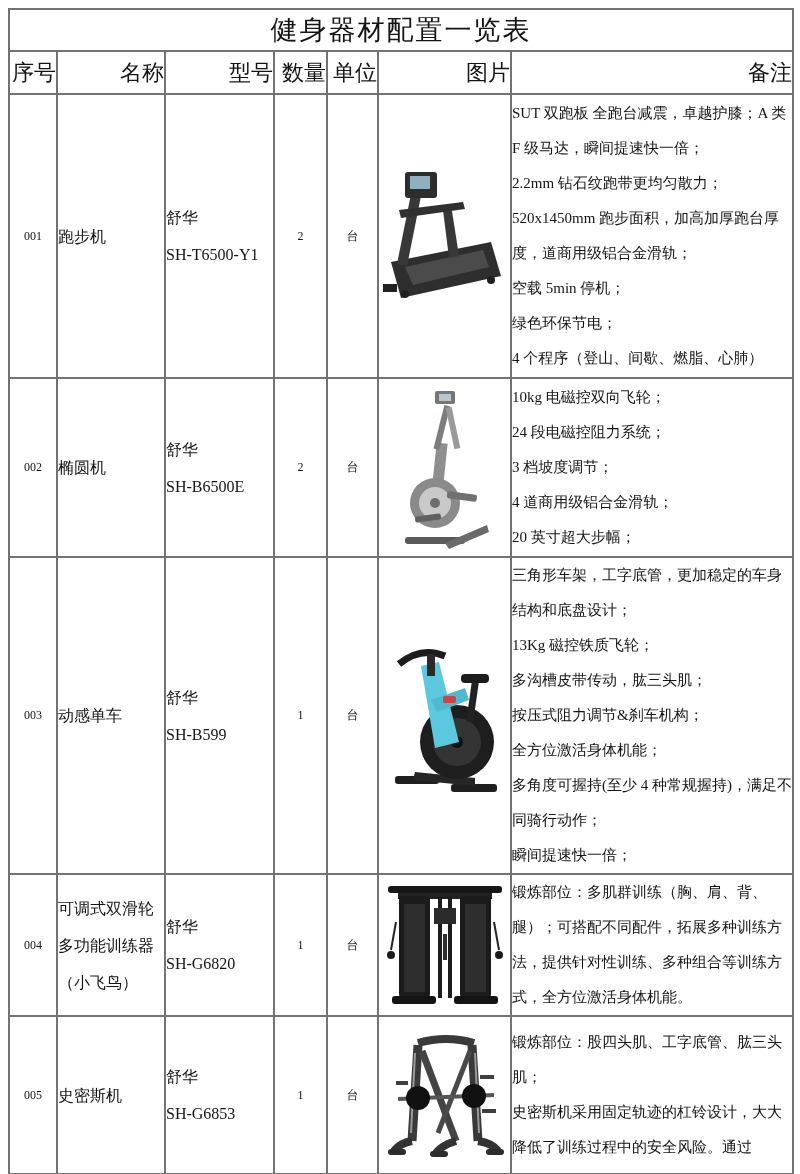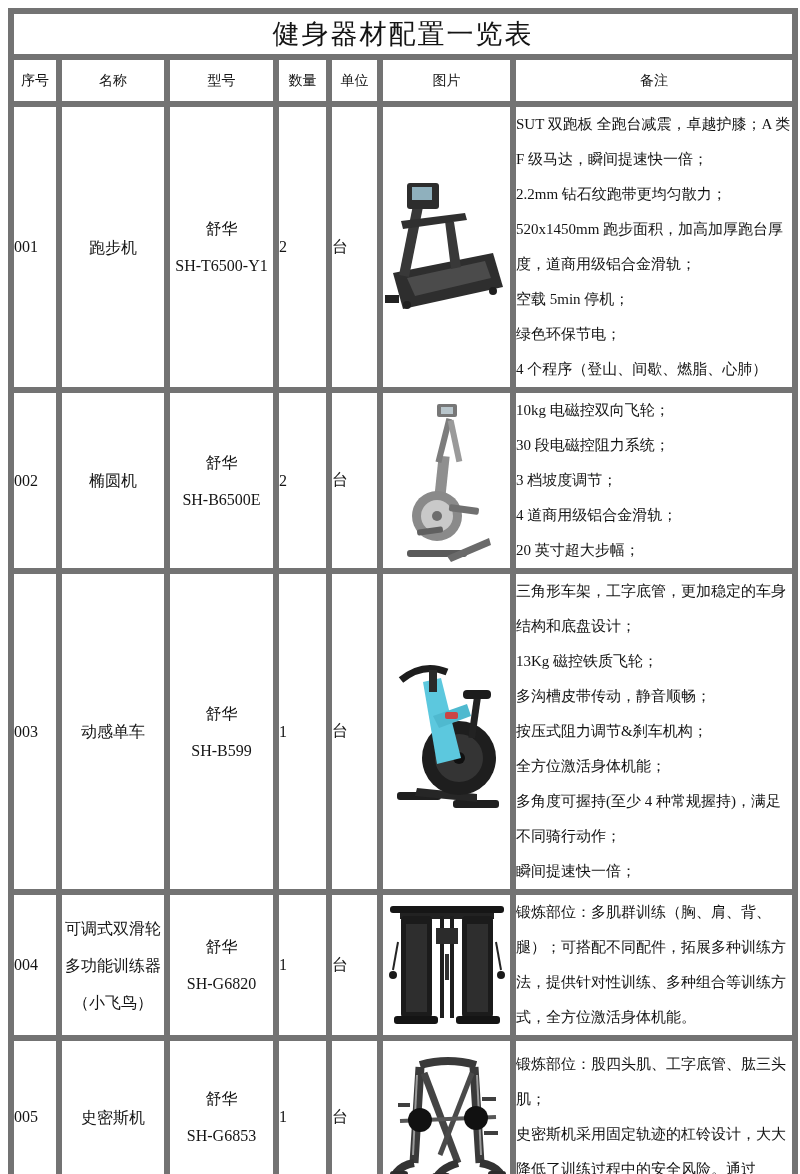--- a/index.html
+++ b/index.html
@@ -5,34 +5,34 @@
   html,body{margin:0;padding:0;background:#ffffff;}
   body{
     width:800px;height:1174px;position:relative;overflow:hidden;
     font-family:"Liberation Serif","DejaVu Serif",serif;color:#141414;
   }
   .doc-table{
     position:absolute;left:8px;top:8px;width:784px;
     border-collapse:collapse;table-layout:fixed;
   }
   .doc-table td,.doc-table th{
-    border:6px solid #737373;padding:0;vertical-align:middle;
+    border:2px solid #737373;padding:0;vertical-align:middle;
     font-weight:normal;overflow:hidden;
   }
   .title-cell{
     height:40px;text-align:center;font-size:27px;font-weight:bold;
     letter-spacing:2px;font-family:"Liberation Sans","DejaVu Sans",sans-serif;
   }
   .head-cell{
-    height:41px;text-align:center;font-size:14px;font-weight:bold;
+    height:41px;text-align:right;font-size:22px;font-weight:bold;
     font-family:"Liberation Sans","DejaVu Sans",sans-serif;
   }
-  .c-center{font-size:16px;margin-left:20px;}
-  .name-cell{text-align:center;font-size:16px;line-height:37px;padding:0 12px;}
-  .model-cell{text-align:center;font-size:16px;line-height:37px;}
+  .c-center{text-align:center;font-size:12px;margin-left:20px;}
+  .name-cell{text-align:left;font-size:16px;line-height:37px;padding:0 12px;}
+  .model-cell{font-size:16px;line-height:37px;}
   .img-cell{text-align:center;vertical-align:middle;}
   .remark-cell{text-align:left;font-size:15px;padding:2px 10px;vertical-align:middle;}
   .remark-cell p{margin:0;line-height:35px;}
   .r1{height:284px;}
   .r2{height:179px;}
   .r3{height:316px;}
   .r4{height:142px;}
   .r5{height:158px;}
   svg{display:block;margin:0 auto;}
 </style>
@@ -118,21 +118,21 @@
         <rect x="44" y="20" width="6" height="45" fill="#7d7d7d" transform="rotate(14 47 42)"></rect>
         <rect x="55" y="22" width="6" height="42" fill="#9a9a9a" transform="rotate(-12 58 43)"></rect>
         <rect x="40" y="6" width="20" height="13" rx="2" fill="#777"></rect>
         <rect x="44" y="9" width="12" height="7" fill="#b9c6cc"></rect>
         <rect x="52" y="108" width="30" height="7" rx="2" fill="#707070" transform="rotate(8 67 111)"></rect>
         <rect x="20" y="130" width="26" height="6" rx="2" fill="#606060" transform="rotate(-8 33 133)"></rect>
       </svg>
     </td>
     <td class="remark-cell">
           <p>10kg 电磁控双向飞轮；</p>
-          <p>30 段电磁控阻力系统；</p>
+          <p>24 段电磁控阻力系统；</p>
           <p>3 档坡度调节；</p>
           <p>4 道商用级铝合金滑轨；</p>
           <p>20 英寸超大步幅；</p>
         </td>
   </tr>
 
   <tr class="r3">
     <td class="c-center">003</td>
     <td class="name-cell">动感单车</td>
     <td class="model-cell">
@@ -154,21 +154,21 @@
         <path d="M12,34 Q34,16 58,26" stroke="#1d1d1d" stroke-width="7" fill="none"></path>
         <rect x="40" y="24" width="8" height="22" fill="#2a2a2a"></rect>
         <rect x="82" y="52" width="7" height="40" fill="#222" transform="rotate(8 85 72)"></rect>
         <rect x="74" y="44" width="28" height="9" rx="4" fill="#1c1c1c"></rect>
         <rect x="56" y="66" width="13" height="7" rx="2" fill="#c44"></rect>
       </svg>
     </td>
     <td class="remark-cell">
           <p>三角形车架，工字底管，更加稳定的车身结构和底盘设计；</p>
           <p>13Kg 磁控铁质飞轮；</p>
-          <p>多沟槽皮带传动，静音顺畅；</p>
+          <p>多沟槽皮带传动，肱三头肌；</p>
           <p>按压式阻力调节&amp;刹车机构；</p>
           <p>全方位激活身体机能；</p>
           <p>多角度可握持(至少 4 种常规握持)，满足不同骑行动作；</p>
           <p>瞬间提速快一倍；</p>
         </td>
   </tr>
 
   <tr class="r4">
     <td class="c-center">004</td>
     <td class="name-cell">可调式双滑轮多功能训练器（小飞鸟）</td>

